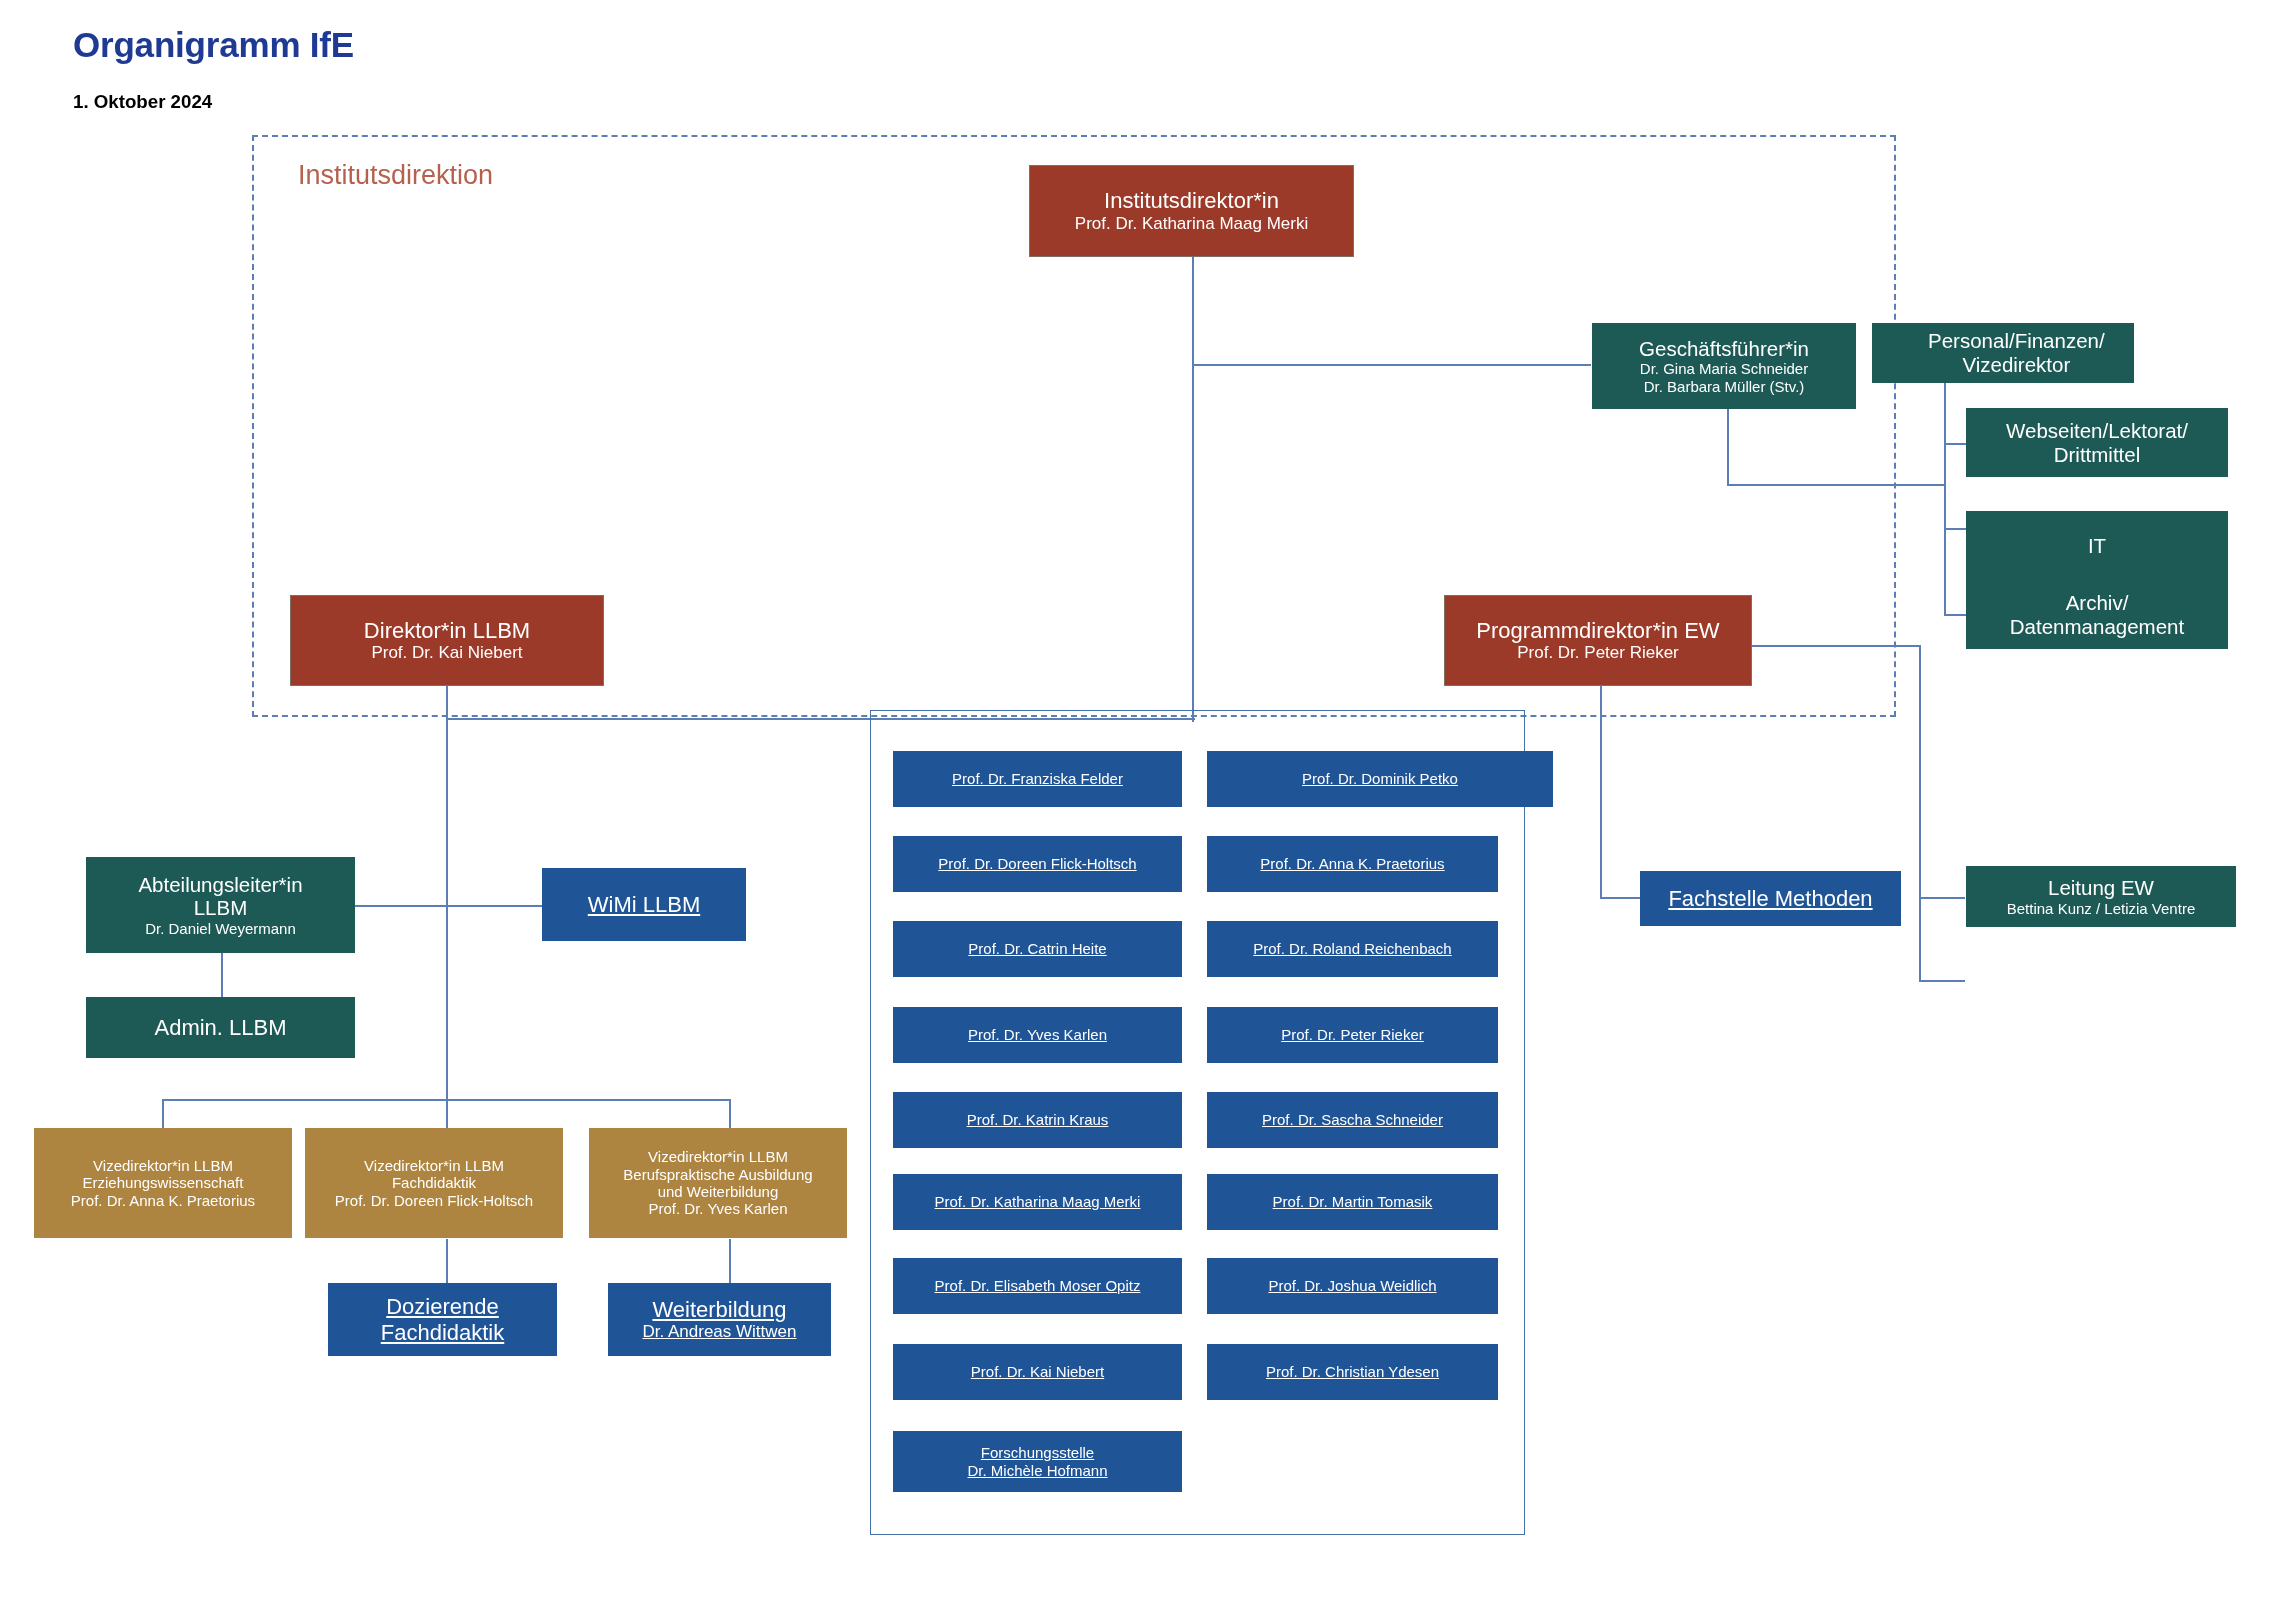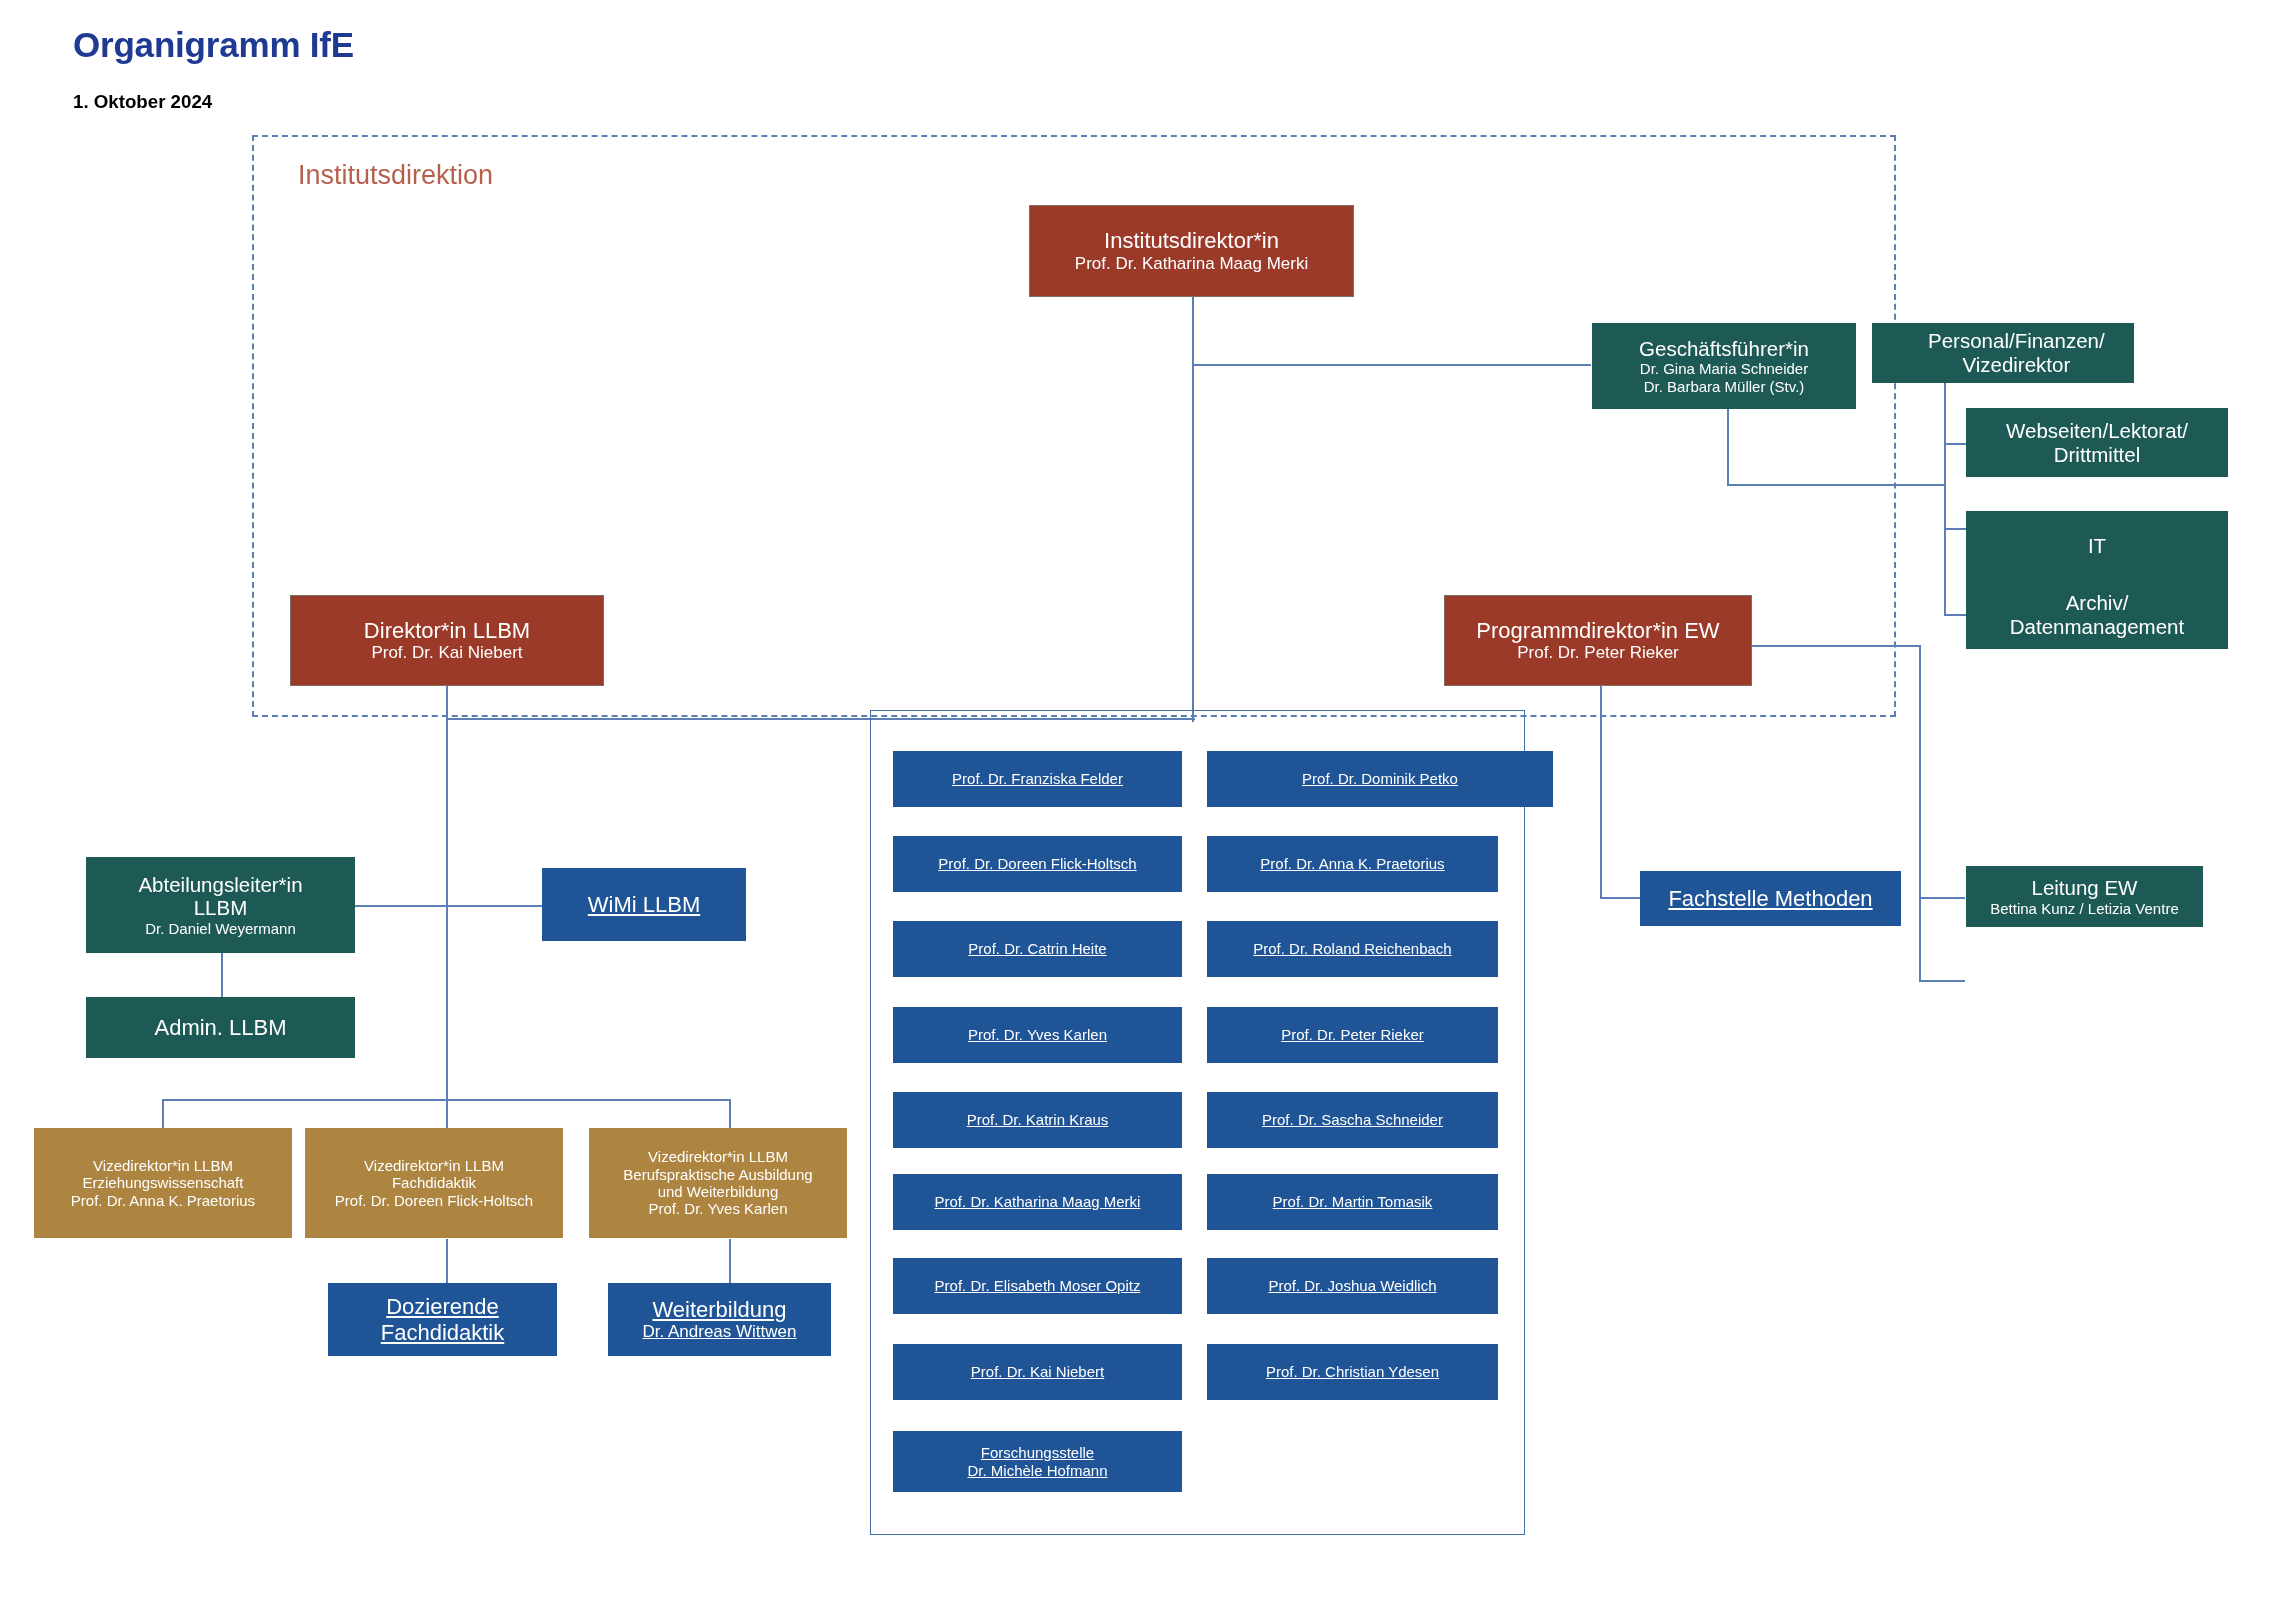--- a/index.html
+++ b/index.html
@@ -158,21 +158,21 @@
   <div class="ln lnh" style="left:1752px; top:645px; width:169px;"></div>
   <div class="ln lnv" style="left:1919px; top:645px; height:254px;"></div>
   <div class="ln lnh" style="left:1919px; top:897px; width:46px;"></div>
   <div class="ln lnh" style="left:1919px; top:980px; width:46px;"></div>
   <div class="ln lnv" style="left:1919px; top:897px; height:85px;"></div>
 
   <div class="ln lnv" style="left:1192px; top:686px; height:36px;"></div>
 
   <div id="prof-box"></div>
 
-  <div class="node red t-lg" style="left:1029px; top:165px; width:325px; height:92px;margin-top:40px;">
+  <div class="node red t-lg" style="left:1029px; top:165px; width:325px; height:92px;">
     <span class="ttl">Institutsdirektor*in</span>
     <span class="sub">Prof. Dr. Katharina Maag Merki</span>
   </div>
 
   <div class="node teal t-md" style="left:1592px; top:323px; width:264px; height:86px;">
     <span class="ttl">Geschäftsführer*in</span>
     <span class="sub">Dr. Gina Maria Schneider</span>
     <span class="sub">Dr. Barbara Müller (Stv.)</span>
   </div>
 
@@ -245,21 +245,21 @@
 
   <div class="node blue t-lg" style="left:608px; top:1283px; width:223px; height:73px;">
     <span class="ttl">Weiterbildung</span>
     <span class="sub">Dr. Andreas Wittwen</span>
   </div>
 
   <div class="node blue t-lg" style="left:1640px; top:871px; width:261px; height:55px;">
     <span class="ttl">Fachstelle Methoden</span>
   </div>
 
-  <div class="node teal t-md" style="left:1966px; top:866px; width:237px; height:61px;">
+  <div class="node teal t-md" style="left:1966px; top:866px; width:270px; height:61px;">
     <span class="ttl">Leitung EW</span>
     <span class="sub">Bettina Kunz / Letizia Ventre</span>
   </div>
 
 
   <div class="node blue t-sm" style="left:893px; top:751px; width:289px; height:56px;">
     <span class="sub">Prof. Dr. Franziska Felder</span>
   </div>
   <div class="node blue t-sm" style="left:893px; top:836px; width:289px; height:56px;">
     <span class="sub">Prof. Dr. Doreen Flick-Holtsch</span>

